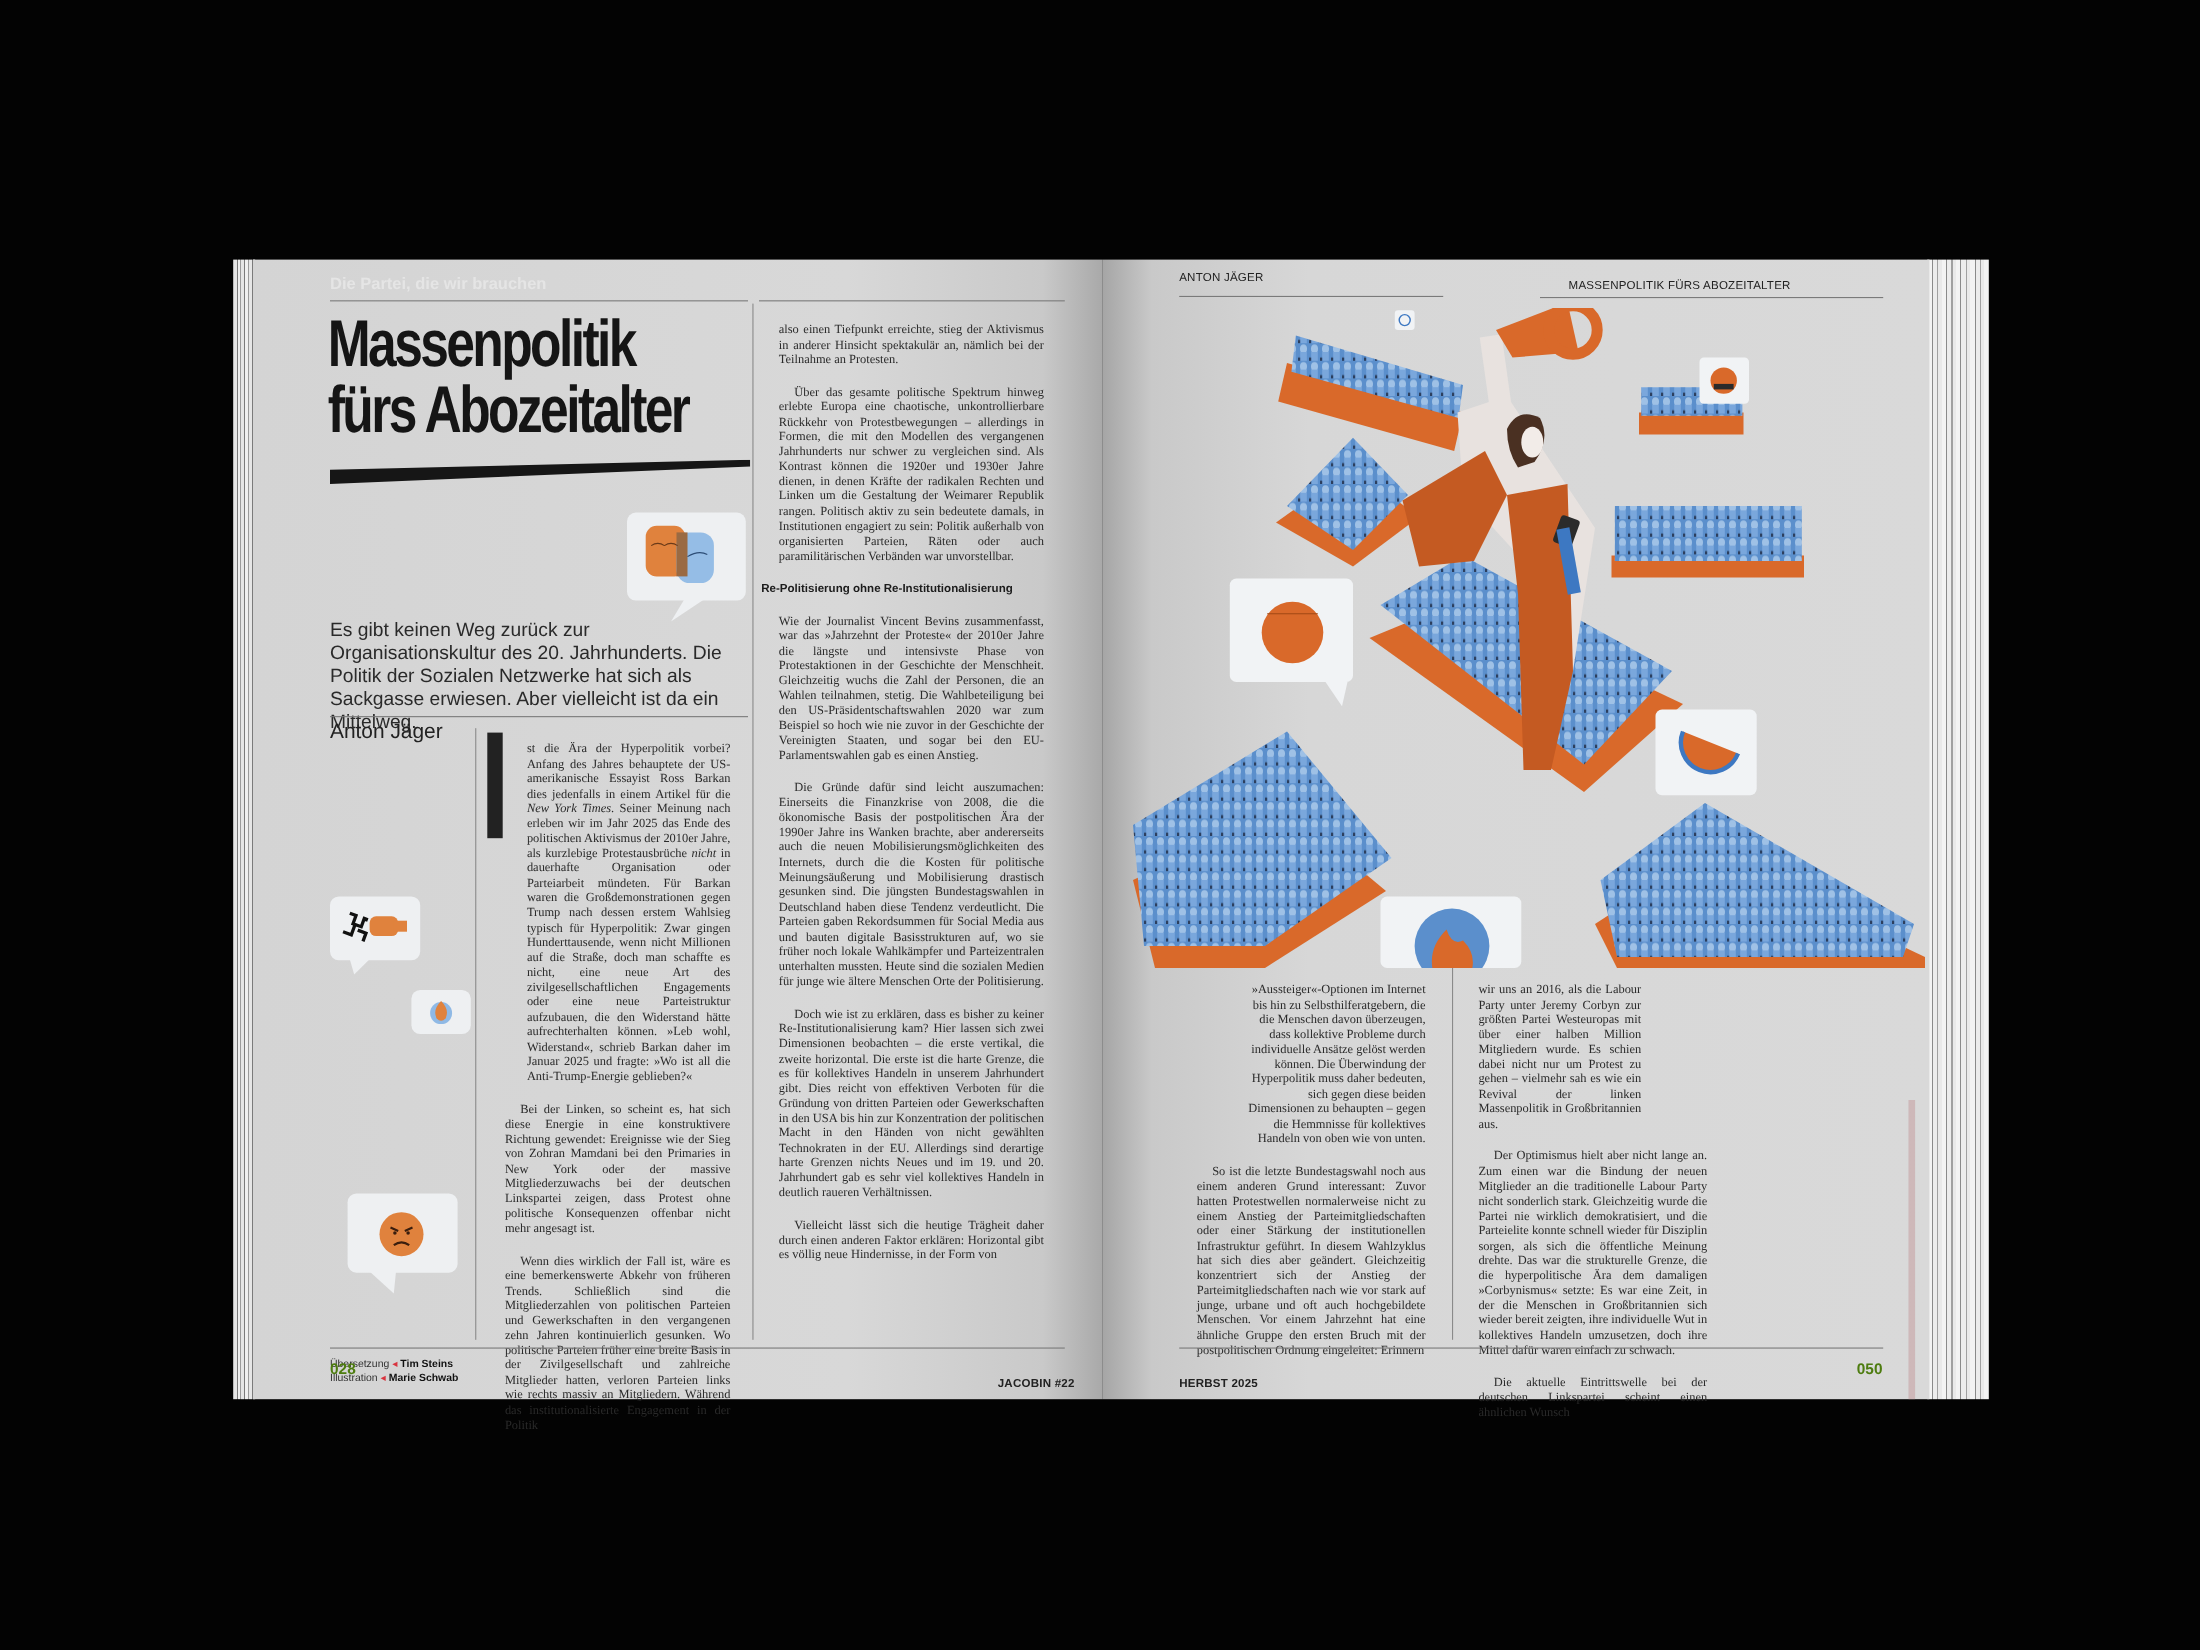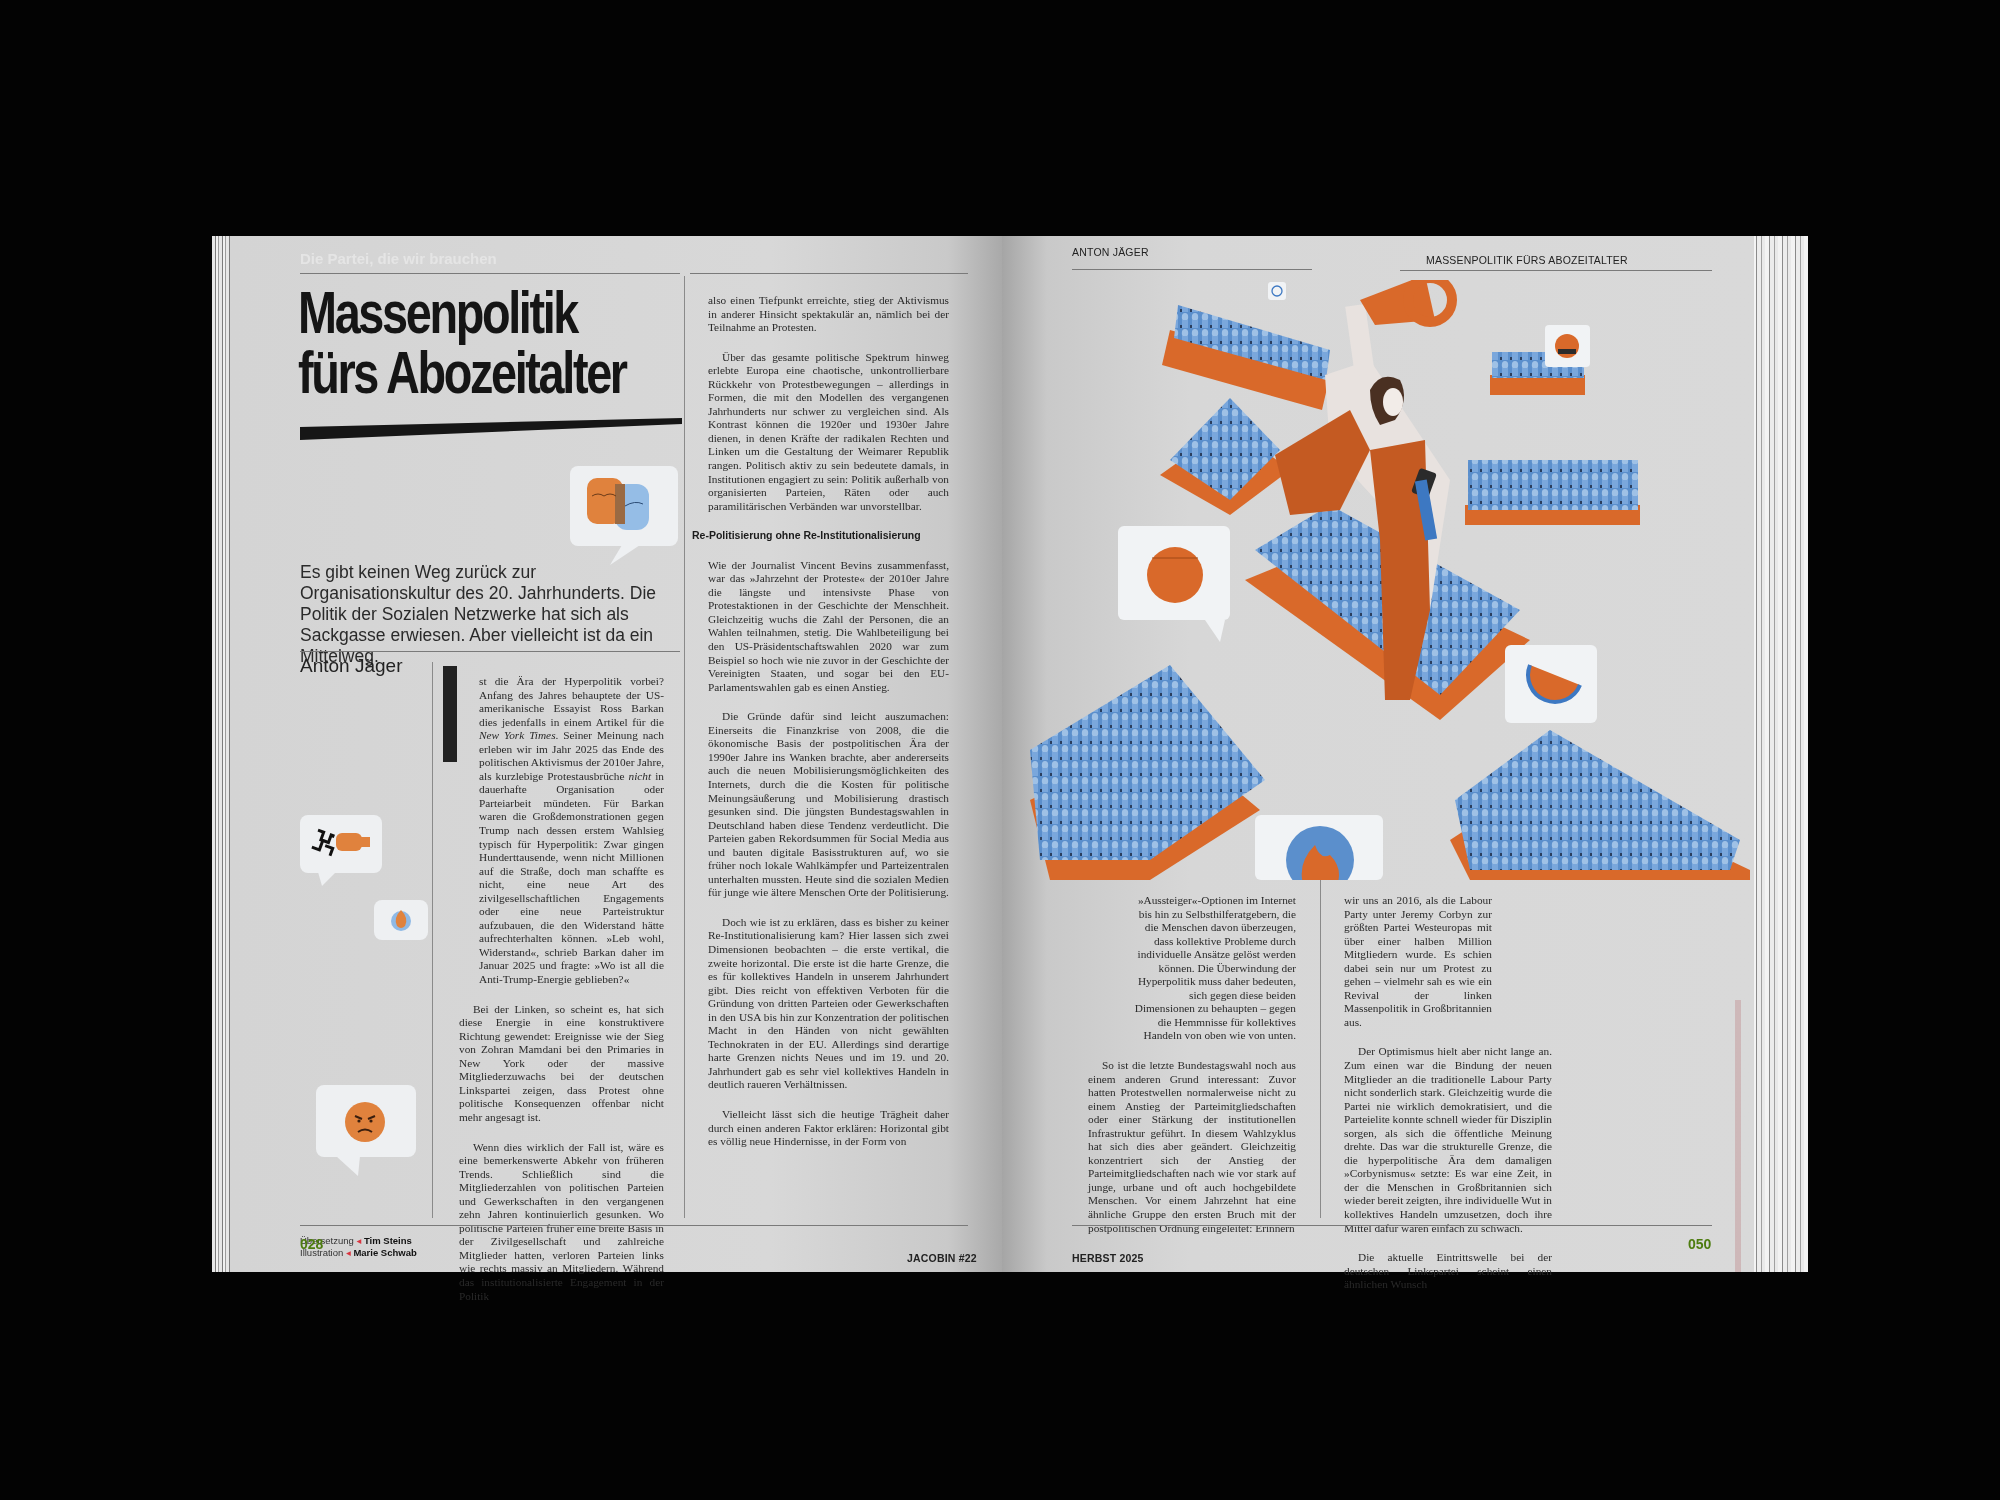--- a/index.html
+++ b/index.html
@@ -220,21 +220,21 @@
 </svg>
 
 <div class="vrule" style="left:1320px;top:880px;height:338px;"></div>
 
 <div class="col" style="left:1072px;top:878px;width:240px;">
   <p class="noind" style="text-align:right;padding-left:38px;">»Aussteiger«-Optionen im Internet bis hin zu Selbsthilferatgebern, die die Menschen davon überzeugen, dass kollektive Probleme durch individuelle Ansätze gelöst werden können. Die Überwindung der Hyperpolitik muss daher bedeuten, sich gegen diese beiden Dimensionen zu behaupten – gegen die Hemmnisse für kollektives Handeln von oben wie von unten.</p>
   <p>So ist die letzte Bundestagswahl noch aus einem anderen Grund interessant: Zuvor hatten Protestwellen normalerweise nicht zu einem Anstieg der Parteimitgliedschaften oder einer Stärkung der institutionellen Infrastruktur geführt. In diesem Wahlzyklus hat sich dies aber geändert. Gleichzeitig konzentriert sich der Anstieg der Parteimitgliedschaften nach wie vor stark auf junge, urbane und oft auch hochgebildete Menschen. Vor einem Jahrzehnt hat eine ähnliche Gruppe den ersten Bruch mit der postpolitischen Ordnung eingeleitet: Erinnern</p>
 </div>
 
 <div class="col" style="left:1328px;top:878px;width:240px;">
-  <p class="noind" style="padding-right:60px;">wir uns an 2016, als die Labour Party unter Jeremy Corbyn zur größten Partei Westeuropas mit über einer halben Million Mitgliedern wurde. Es schien dabei sein nur um Protest zu gehen – vielmehr sah es wie ein Revival der linken Massenpolitik in Großbritannien aus.</p>
+  <p class="noind" style="padding-right:60px;">wir uns an 2016, als die Labour Party unter Jeremy Corbyn zur größten Partei Westeuropas mit über einer halben Million Mitgliedern wurde. Es schien dabei nicht nur um Protest zu gehen – vielmehr sah es wie ein Revival der linken Massenpolitik in Großbritannien aus.</p>
   <p>Der Optimismus hielt aber nicht lange an. Zum einen war die Bindung der neuen Mitglieder an die traditionelle Labour Party nicht sonderlich stark. Gleichzeitig wurde die Partei nie wirklich demokratisiert, und die Parteielite konnte schnell wieder für Disziplin sorgen, als sich die öffentliche Meinung drehte. Das war die strukturelle Grenze, die die hyperpolitische Ära dem damaligen »Corbynismus« setzte: Es war eine Zeit, in der die Menschen in Großbritannien sich wieder bereit zeigten, ihre individuelle Wut in kollektives Handeln umzusetzen, doch ihre Mittel dafür waren einfach zu schwach.</p>
   <p>Die aktuelle Eintrittswelle bei der deutschen Linkspartei scheint einen ähnlichen Wunsch</p>
 </div>
 
 <div class="rule" style="left:1072px;top:1225px;width:640px;"></div>
 <div class="running" style="left:1072px;top:1252px;font-weight:bold;">HERBST 2025</div>
 <div class="folio" style="left:1688px;top:1236px;">050</div>
 <div class="edge-right-tint"></div>
 
 </body></html>

